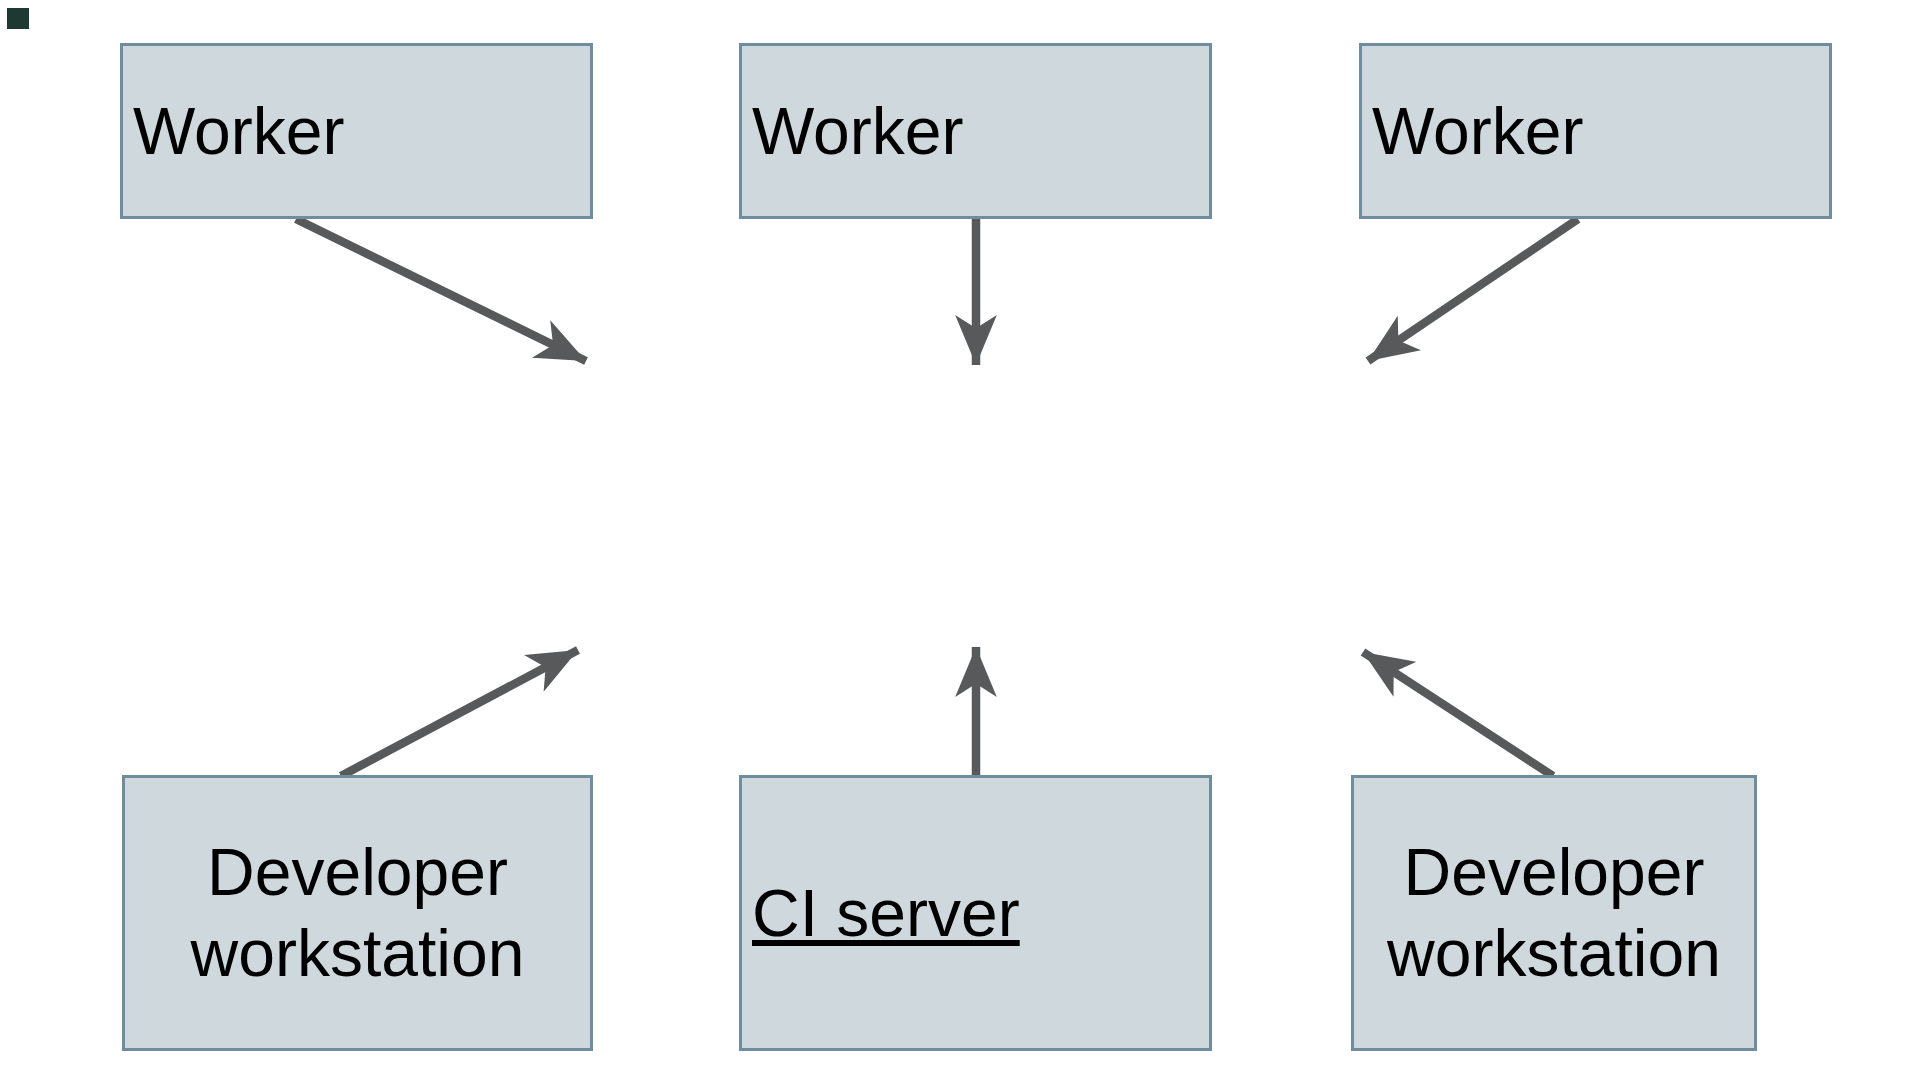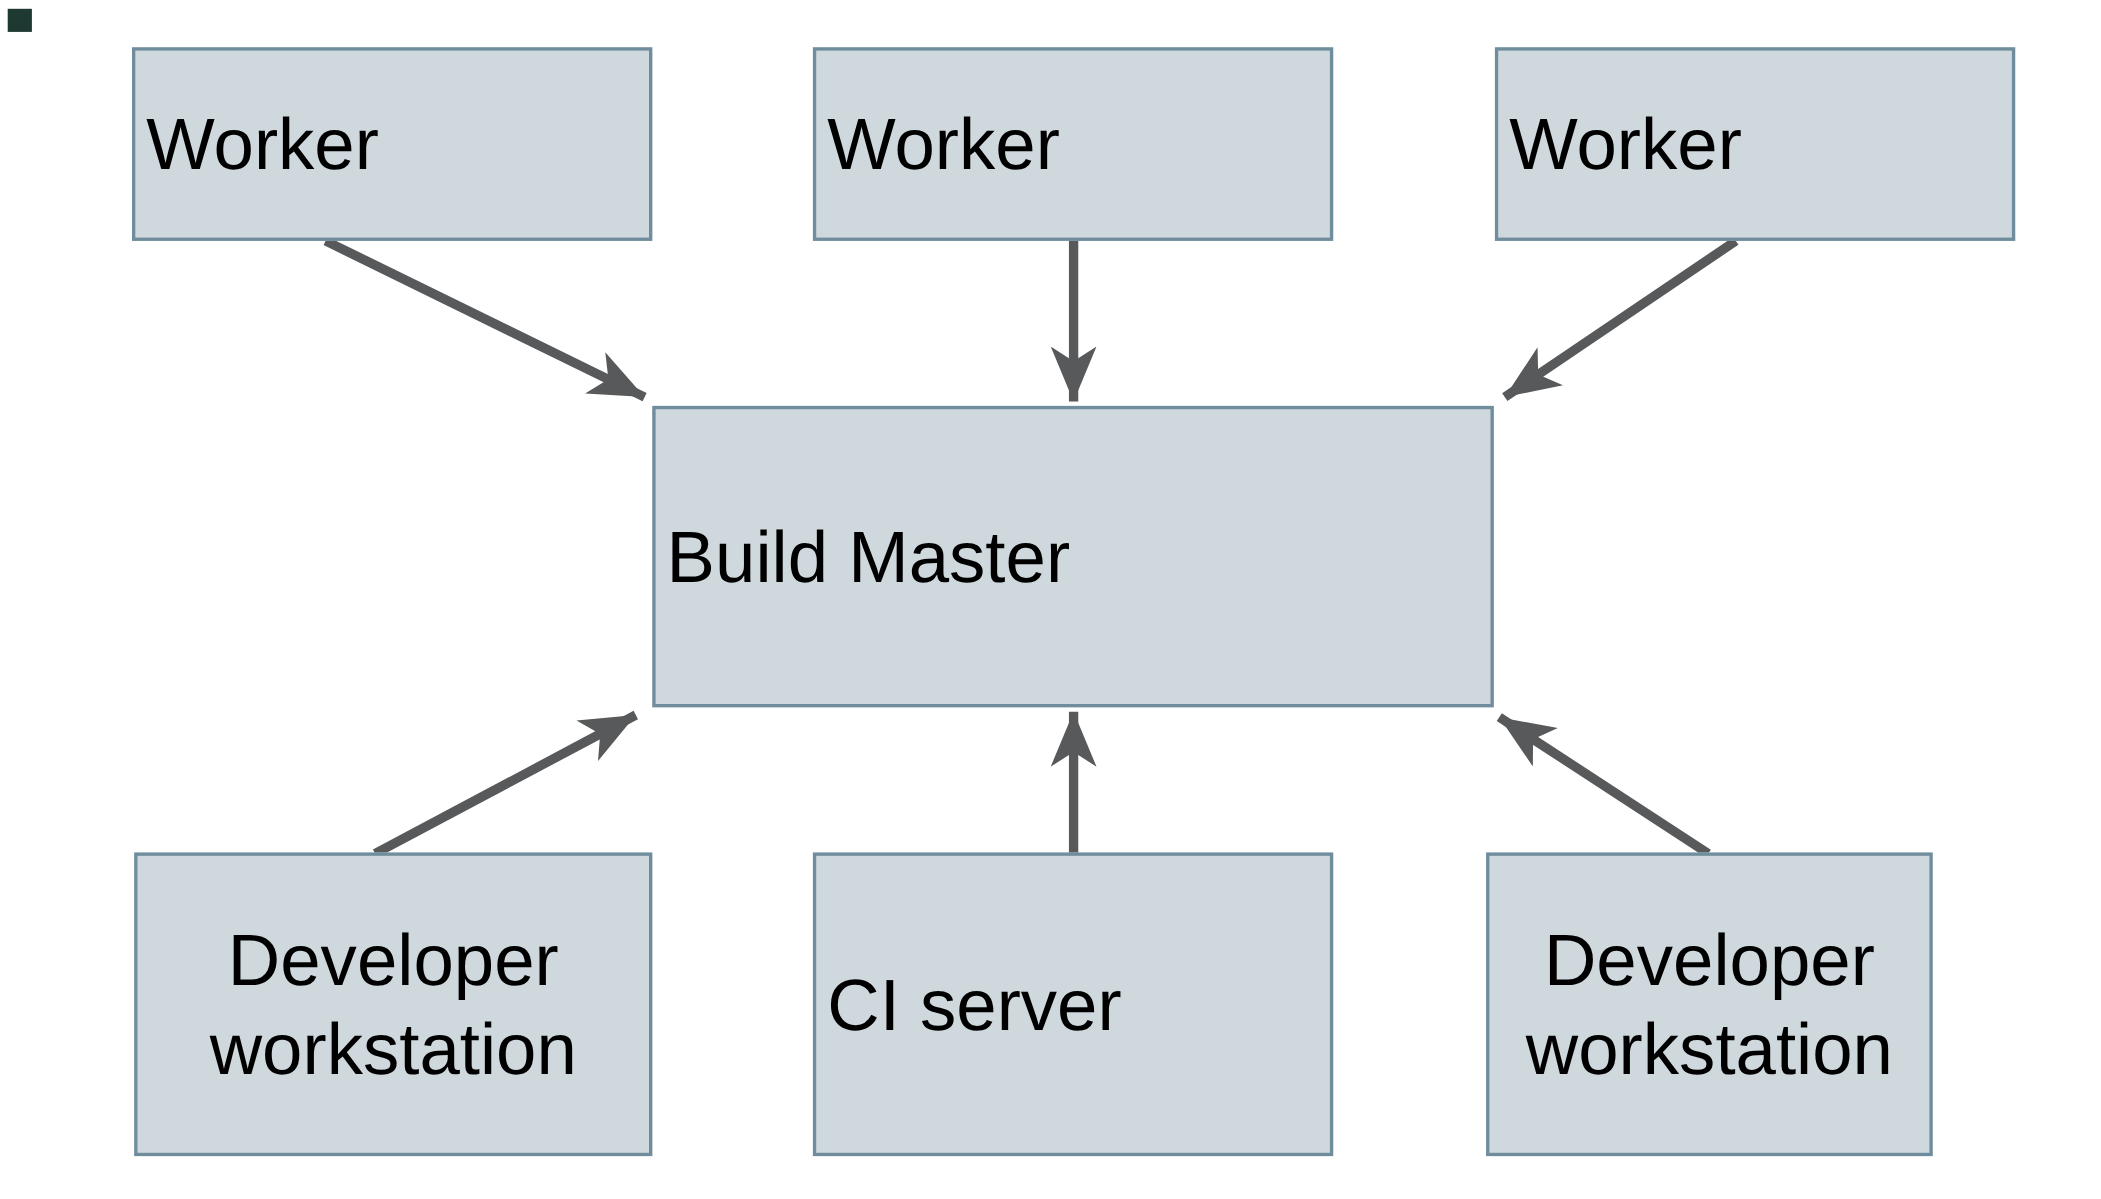--- a/index.html
+++ b/index.html
@@ -40,21 +40,21 @@
   .node .lbl {
     font-size: 66px;
     line-height: 1.22;
     padding: 0 10px;
   }
   #node-worker-top-left   { left: 120px;  top: 43px;  width: 473px; height: 176px; }
   #node-worker-top-center { left: 739px;  top: 43px;  width: 473px; height: 176px; }
   #node-worker-top-right  { left: 1359px; top: 43px;  width: 473px; height: 176px; }
   #node-build-master      { left: 593px;  top: 369px; width: 765px; height: 274px; }
   #node-dev-left          { left: 122px;  top: 775px; width: 471px; height: 276px; }
-  #node-ci-server         { left: 739px;  top: 775px; width: 473px; height: 276px; }
+  #node-ci-server         { left: 739px;  top: 775px; width: 473px; height: 276px; text-decoration: underline; }
   #node-dev-right         { left: 1351px; top: 775px; width: 406px; height: 276px; }
   svg.arrows {
     position: absolute;
     left: 0; top: 0;
     width: 1910px; height: 1090px;
     pointer-events: none;
   }
   svg.arrows line {
     stroke: var(--arrow);
     stroke-width: 8.5;
@@ -87,23 +87,20 @@
   </div>
 
   <div class="node" id="node-worker-top-center">
     <span class="lbl">Worker</span>
   </div>
 
   <div class="node" id="node-worker-top-right">
     <span class="lbl">Worker</span>
   </div>
 
-  <div class="node" id="node-build-master">
-    <span class="lbl">Build Master</span>
-  </div>
 
   <div class="node" id="node-dev-left">
     <span class="lbl">Developer workstation</span>
   </div>
 
   <div class="node" id="node-ci-server">
     <span class="lbl">CI server</span>
   </div>
 
   <div class="node" id="node-dev-right">

